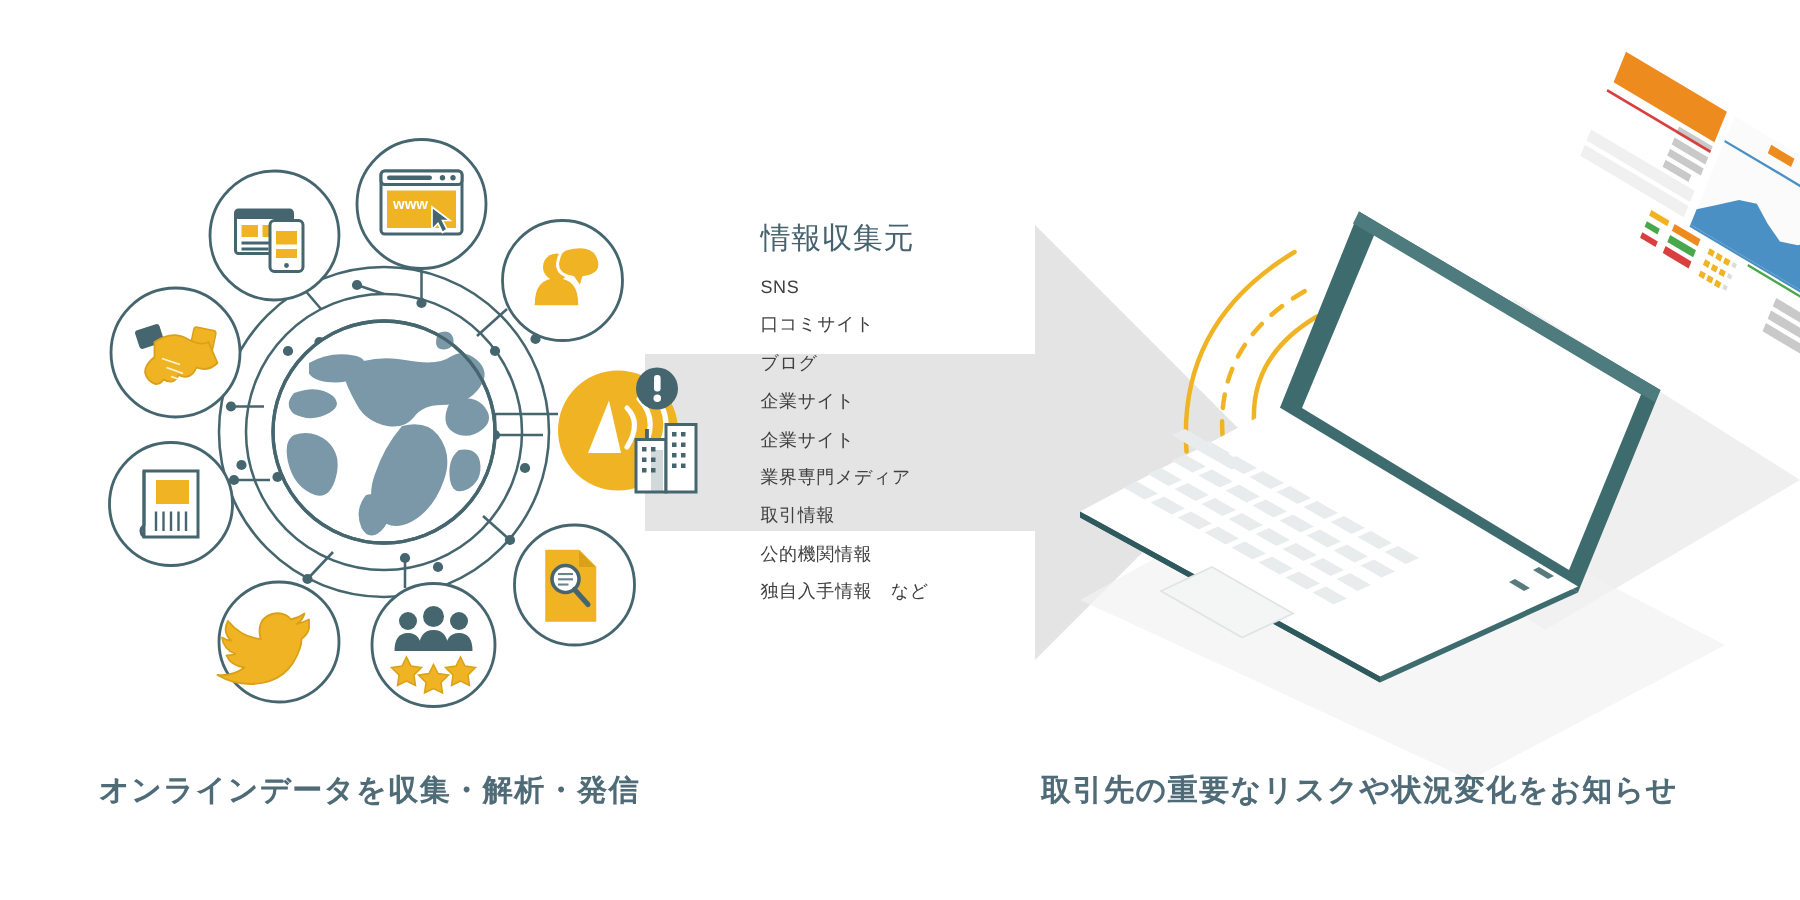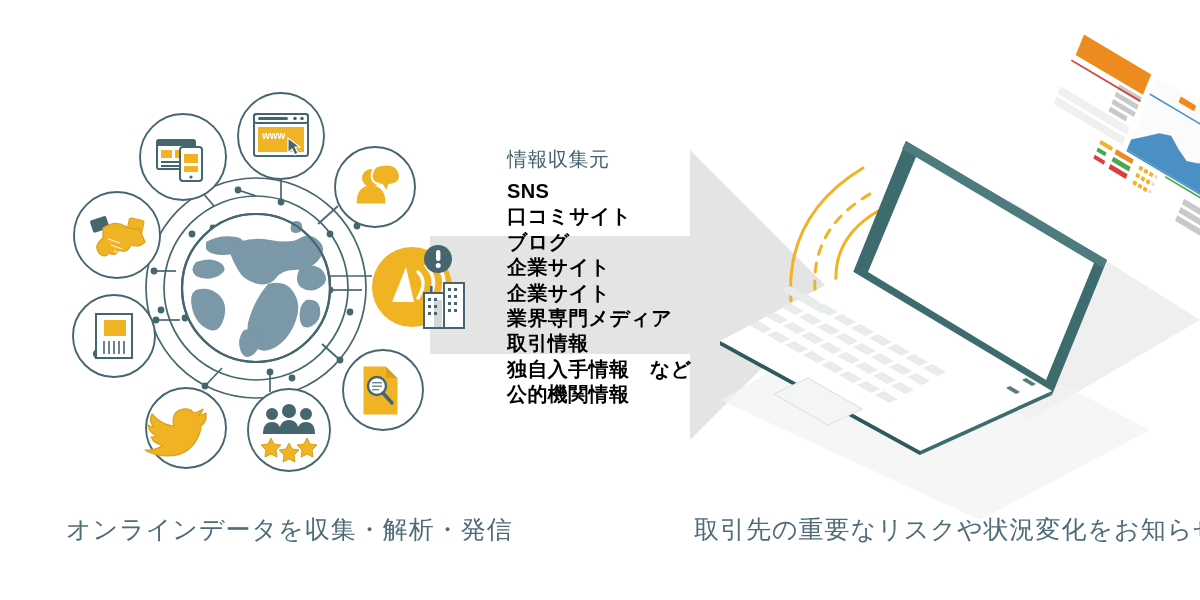--- a/index.html
+++ b/index.html
@@ -23,36 +23,36 @@
   }
   #source-list .heading{
     font-size:20px;
     color:#46636e;
     letter-spacing:.5px;
     line-height:28px;
     margin:0 0 6px 0;
     white-space:nowrap;
   }
   #source-list .item{
-    font-size:20px;
-    color:#000000;
+    font-size:12px;
+    color:#404040;
     line-height:25.4px;
     white-space:nowrap;
     letter-spacing:.4px;
-    font-weight:bold;
   }
 
   
   .caption{
     position:absolute;
-    font-size:25px;
+    font-size:20px;
     color:#4e6b77;
     letter-spacing:1px;
     white-space:nowrap;
     z-index:40;
+    font-weight:bold;
   }
   #caption-left{left:66px;top:513px;}
   #caption-right{left:694px;top:513px;}
 </style>
 </head>
 <body>
 
 <div id="stage">
 
   <svg class="layer" viewBox="0 0 1200 600" xmlns="http://www.w3.org/2000/svg">
@@ -419,20 +419,20 @@
 
   <div id="source-list">
     <div class="heading">情報収集元</div>
     <div class="item">SNS</div>
     <div class="item">口コミサイト</div>
     <div class="item">ブログ</div>
     <div class="item">企業サイト</div>
     <div class="item">企業サイト</div>
     <div class="item">業界専門メディア</div>
     <div class="item">取引情報</div>
+    <div class="item">公的機関情報</div>
     <div class="item">独自入手情報　など</div>
-    <div class="item">公的機関情報</div>
   </div>
 
   <div class="caption" id="caption-left">オンラインデータを収集・解析・発信</div>
   <div class="caption" id="caption-right">取引先の重要なリスクや状況変化をお知らせ</div>
 
 </div>
 
 </body></html>

